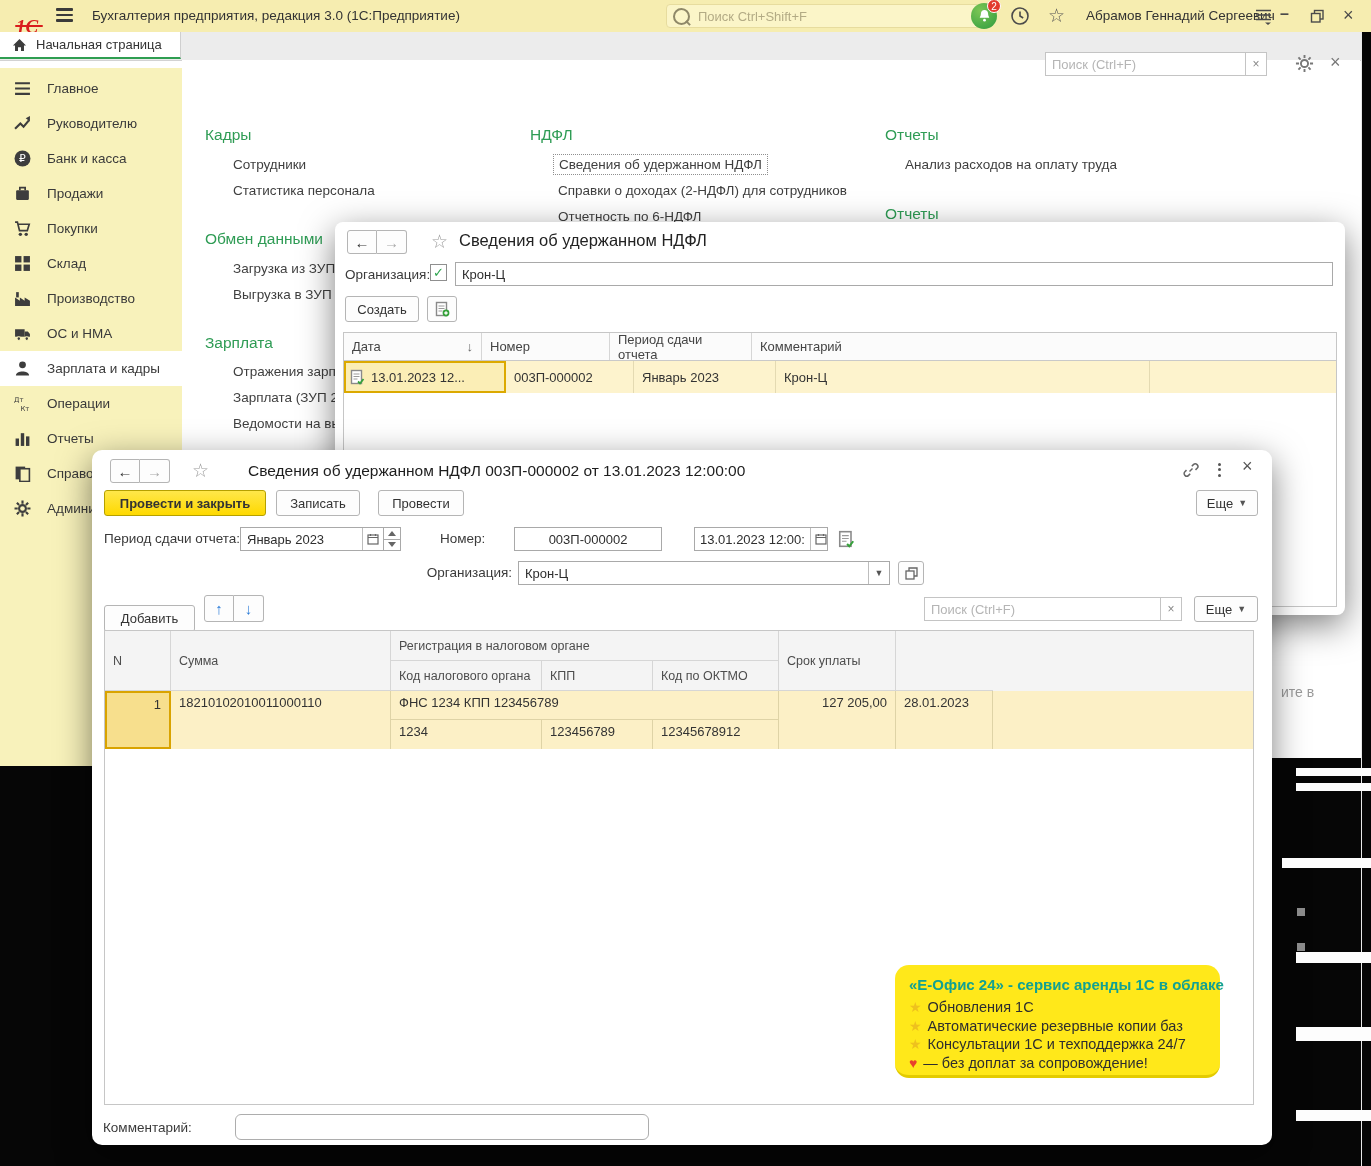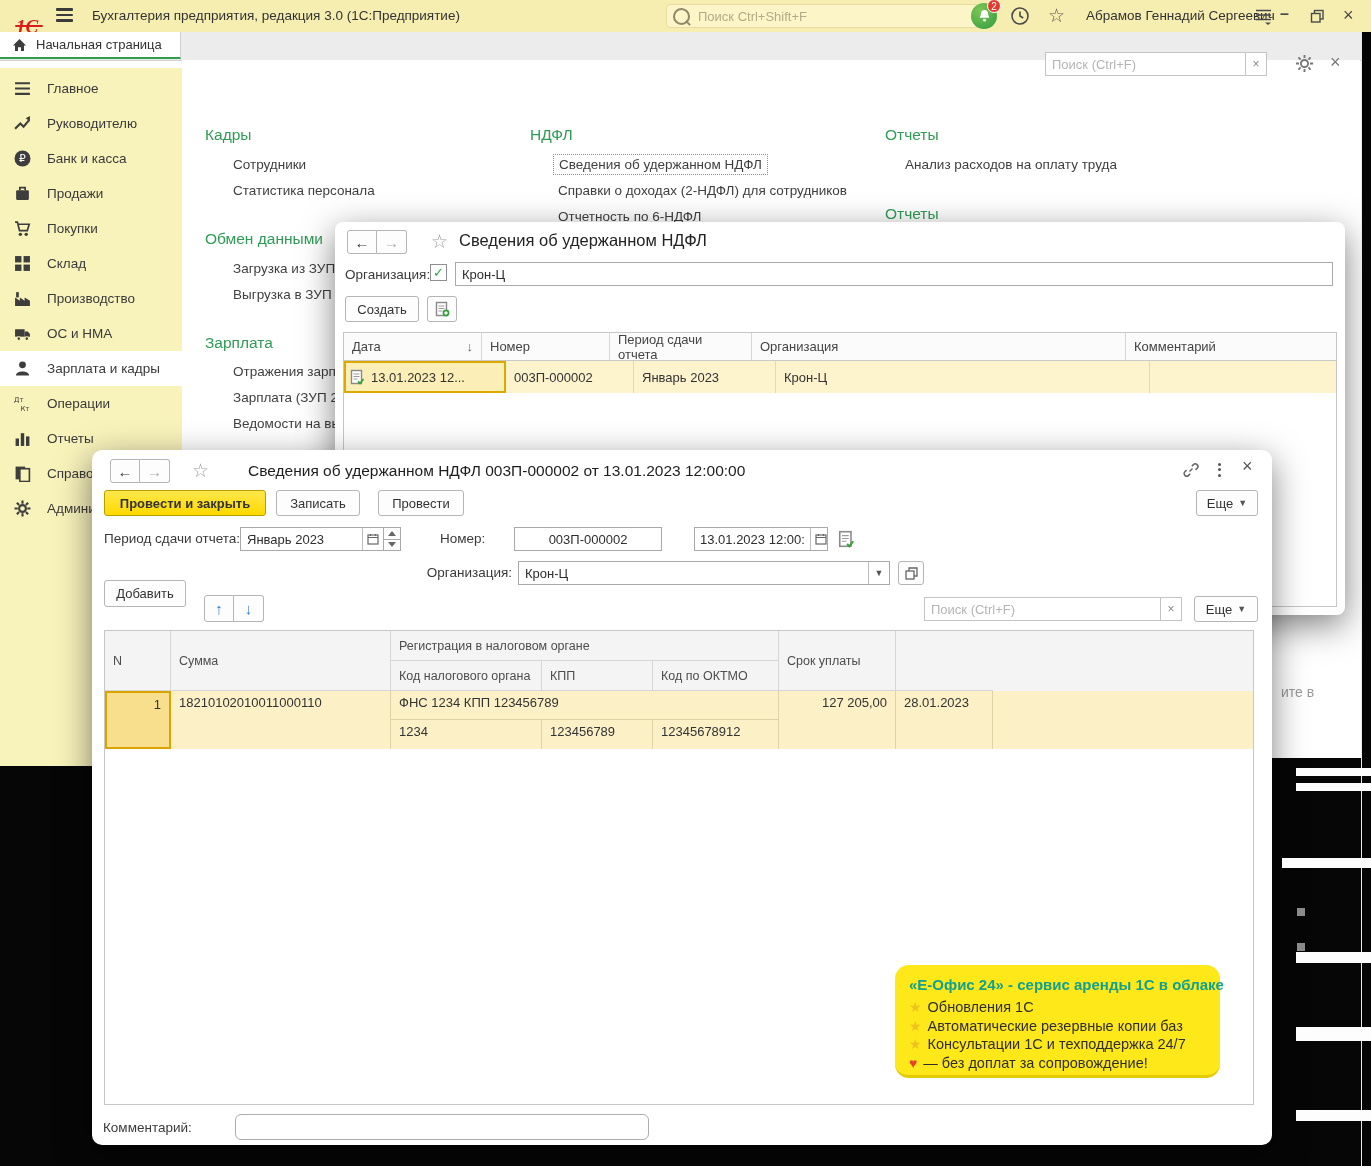--- a/index.html
+++ b/index.html
@@ -302,21 +302,20 @@
     </div>
 
     <div class="lw-table" data-interactable="false">
       <div class="lw-hrow" data-interactable="false">
         <div class="lw-hc" data-interactable="true" style="width:138px;justify-content:space-between;">
             <span>Дата</span>
             <span data-interactable="false" style="color:#666;">↓</span>
           </div>
         <div class="lw-hc" data-interactable="true" style="width:128px;">Номер</div>
         <div class="lw-hc" data-interactable="true" style="width:142px;">Период сдачи отчета</div>
-        <div class="lw-hc" data-interactable="true" style="width:374px;">Организация</div>
         <div class="lw-hc" data-interactable="true" style="flex:1;border-right:none;">Комментарий</div>
       </div>
       <div class="lw-row" data-interactable="true">
         <div class="lw-c" data-interactable="true" style="width:162px;border:2px solid #dca900;background:#fbeeb6;gap:6px;padding:0 4px;">
           <svg width="15" height="16" viewBox="0 0 15 16" data-interactable="false">
               <rect x="1.5" y="1.5" width="10" height="13" fill="#fff" stroke="#8a8a8a" stroke-width="1.4"></rect>
               <path d="M3.5 5h6M3.5 7.5h6M3.5 10h4" stroke="#9a9a9a"></path>
               <path d="M8 12.5l2 2 3.5-4.5" fill="none" stroke="#35a13a" stroke-width="1.8"></path>
             </svg>
           <span>13.01.2023 12...</span>
@@ -397,21 +396,21 @@
       <span style="padding:0 6px;flex:1;" data-interactable="false">Крон-Ц</span>
       <span class="calseg" data-interactable="true" style="font-size:9px;color:#555;">▼</span>
     </div>
     <div class="abs btn" data-interactable="true" style="left:806px;top:111px;width:26px;height:24px;">
       <svg width="13" height="13" viewBox="0 0 13 13" data-interactable="false">
           <rect x="1" y="4" width="8" height="8" fill="none" stroke="#666" stroke-width="1.3"></rect>
           <path d="M4 4V1h8v8h-3" fill="none" stroke="#666" stroke-width="1.3"></path>
         </svg>
     </div>
 
-    <div class="abs btn" data-interactable="true" style="left:12px;top:130px;width:82px;height:27px;">Добавить</div>
+    <div class="abs btn" data-interactable="true" style="left:12px;top:155px;width:91px;height:27px;">Добавить</div>
     <div class="navgrp abs" style="left:112px;top:145px;" data-interactable="false">
       <div class="btn grp-l" data-interactable="true" style="width:30px;height:27px;font-size:15px;font-weight:bold;color:#2f7ed8;">↑</div>
       <div class="btn grp-r" data-interactable="true" style="width:30px;height:27px;font-size:15px;font-weight:bold;color:#2f7ed8;">↓</div>
     </div>
     <div class="abs hp-search" data-interactable="true" style="left:832px;top:147px;">
       <input data-interactable="true" readonly="" style="width: 236px;" placeholder="Поиск (Ctrl+F)">
       <span class="xbtn" data-interactable="true">×</span>
     </div>
     <div class="abs btn" data-interactable="true" style="left:1102px;top:146px;width:64px;height:26px;">
         <span>Еще</span>

